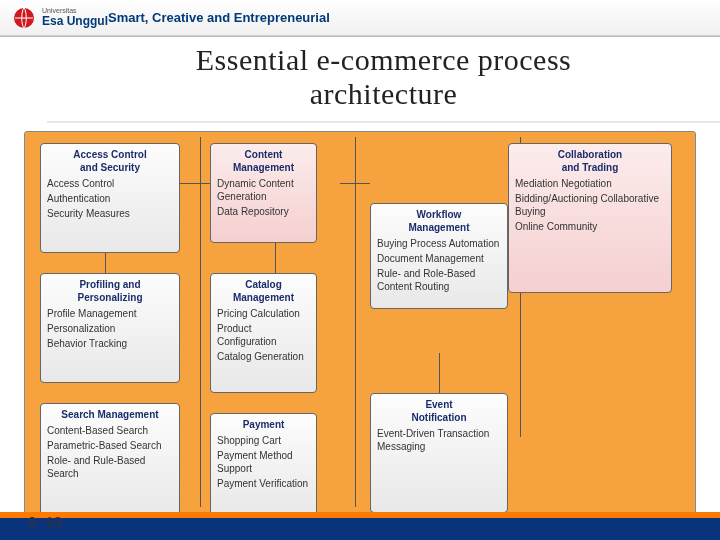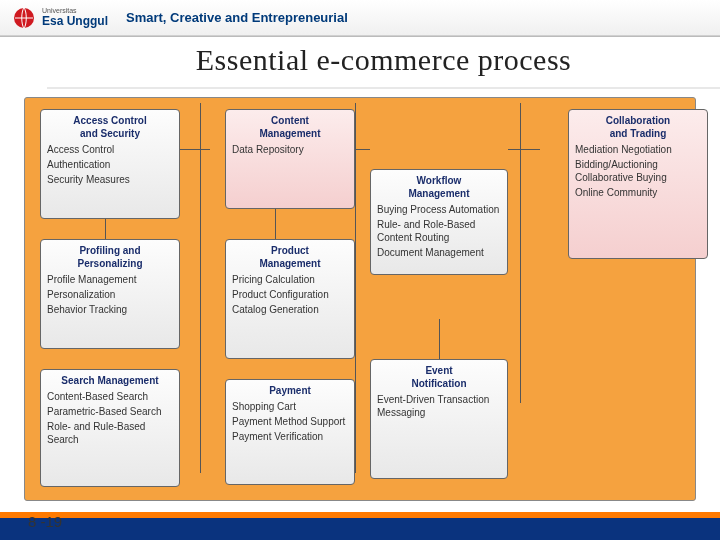--- a/index.html
+++ b/index.html
@@ -2,39 +2,39 @@
 <html><head>
 <meta charset="utf-8">
 <style>
   * { box-sizing: border-box; margin: 0; padding: 0; }
   body { width: 720px; height: 540px; font-family: Arial, sans-serif; background: #fff; position: relative; overflow: hidden; }
 
   .header-bar { height: 36px; background: linear-gradient(#fff 0%, #f0f0f0 100%); display: flex; align-items: center; padding: 0 12px; border-bottom: 1px solid #d0d0d0; }
   .logo-block { display: flex; align-items: center; gap: 6px; }
   .logo-icon { width: 24px; height: 24px; }
   .logo-text { color: #003a7a; font-weight: bold; font-size: 12px; }
-  .tagline { margin-left: 18px; color: #003a7a; font-size: 13px; font-weight: bold; }
+  .tagline { margin-left: 0; color: #003a7a; font-size: 13px; font-weight: bold; }
   .header-accent { position: absolute; top: 4px; right: 40px; width: 280px; height: 22px; background: #004a99; z-index: -1; }
 
   .title-row { text-align: center; padding: 6px 0 10px 0; border-bottom: 2px solid #e8e8e8; margin-left: 47px; }
   .main-title { font-size: 30px; font-weight: 300; letter-spacing: .5px; color: #222; font-family: "Times New Roman", serif; }
 
   .diagram-zone { padding: 6px 10px 0 10px; position: relative; height: 430px; }
   .orange-panel { position: absolute; left: 24px; top: 8px; right: 24px; bottom: 18px; background: #f5a23f; border: 1px solid #888; border-radius: 3px; }
 
   .box { position: absolute; background: linear-gradient(#fdfdfd,#e8e8e8); border: 1px solid #666; border-radius: 4px; font-size: 10px; color: #222; padding: 4px 6px 6px 6px; line-height: 1.3; }
   .box .bt { font-weight: bold; text-align: center; margin-bottom: 3px; font-size: 10px; color: #1a2d6b; }
   .box.pink { background: linear-gradient(#fcecec,#f5cfcf); }
   .item { margin: 2px 0; color: #333; }
 
   
   .c1 { left: 40px;  width: 140px; }
-  .c2 { left: 210px; width: 130px; margin-left: 15px; }
+  .c2 { left: 210px; width: 107px; }
   .c3 { left: 370px; width: 138px; }
-  .c4 { left: 568px; width: 140px; }
+  .c4 { left: 508px; width: 164px; }
 
   .conn { position: absolute; background: #555; }
 
   .footer-bar { position: absolute; bottom: 0; left: 0; right: 0; height: 28px; background: #0a337e; border-top: 6px solid #ff7a00; }
   .page-num { position: absolute; bottom: 10px; left: 28px; font-size: 15px; color: #333; z-index: 5; }
 
   
   .thin-rule { height:1px; background:#bbb; }
 </style>
 </head>
@@ -53,20 +53,21 @@
       <div style="font-size:7px;color:#555">Universitas</div>
       <div class="logo-text">Esa Unggul</div>
     </div>
   </div>
   <div class="tagline">Smart, Creative and Entrepreneurial</div>
 </div>
 <div class="thin-rule"></div>
 
 <div class="title-row">
   <div class="main-title">Essential e-commerce process</div>
+  <div class="main-title">architecture</div>
 </div>
 
 <div class="diagram-zone">
   <div class="orange-panel"></div>
 
   <div class="conn" style="left:170px; top:60px; width:40px; height:1px"></div>
   <div class="conn" style="left:340px; top:60px; width:30px; height:1px"></div>
   <div class="conn" style="left:508px; top:60px; width:32px; height:1px"></div>
   <div class="conn" style="left:200px; top:14px; width:1px; height:370px"></div>
   <div class="conn" style="left:355px; top:14px; width:1px; height:370px"></div>
@@ -98,46 +99,47 @@
     <div class="item">Content-Based Search</div>
     <div class="item">Parametric-Based Search</div>
     <div class="item">Role- and Rule-Based Search</div>
   </div>
 
   <div class="box pink c2" style="top:20px; height:100px">
     <div class="bt">
       <span>Content</span><br>
       <span>Management</span>
     </div>
+    <div class="item">Dynamic Content Generation</div>
     <div class="item">Data Repository</div>
   </div>
   <div class="box c2" style="top:150px; height:120px">
     <div class="bt">
-      <span>Product</span><br>
+      <span>Catalog</span><br>
       <span>Management</span>
     </div>
     <div class="item">Pricing Calculation</div>
     <div class="item">Product Configuration</div>
     <div class="item">Catalog Generation</div>
   </div>
   <div class="box c2" style="top:290px; height:106px">
     <div class="bt">Payment</div>
     <div class="item">Shopping Cart</div>
     <div class="item">Payment Method Support</div>
     <div class="item">Payment Verification</div>
   </div>
 
   <div class="box c3" style="top:80px; height:106px">
     <div class="bt">
       <span>Workflow</span><br>
       <span>Management</span>
     </div>
     <div class="item">Buying Process Automation</div>
+    <div class="item">Document Management</div>
     <div class="item">Rule- and Role-Based Content Routing</div>
-    <div class="item">Document Management</div>
   </div>
   <div class="box c3" style="top:270px; height:120px">
     <div class="bt">
       <span>Event</span><br>
       <span>Notification</span>
     </div>
     <div class="item">Event-Driven Transaction Messaging</div>
   </div>
 
   <div class="box pink c4" style="top:20px; height:150px">

